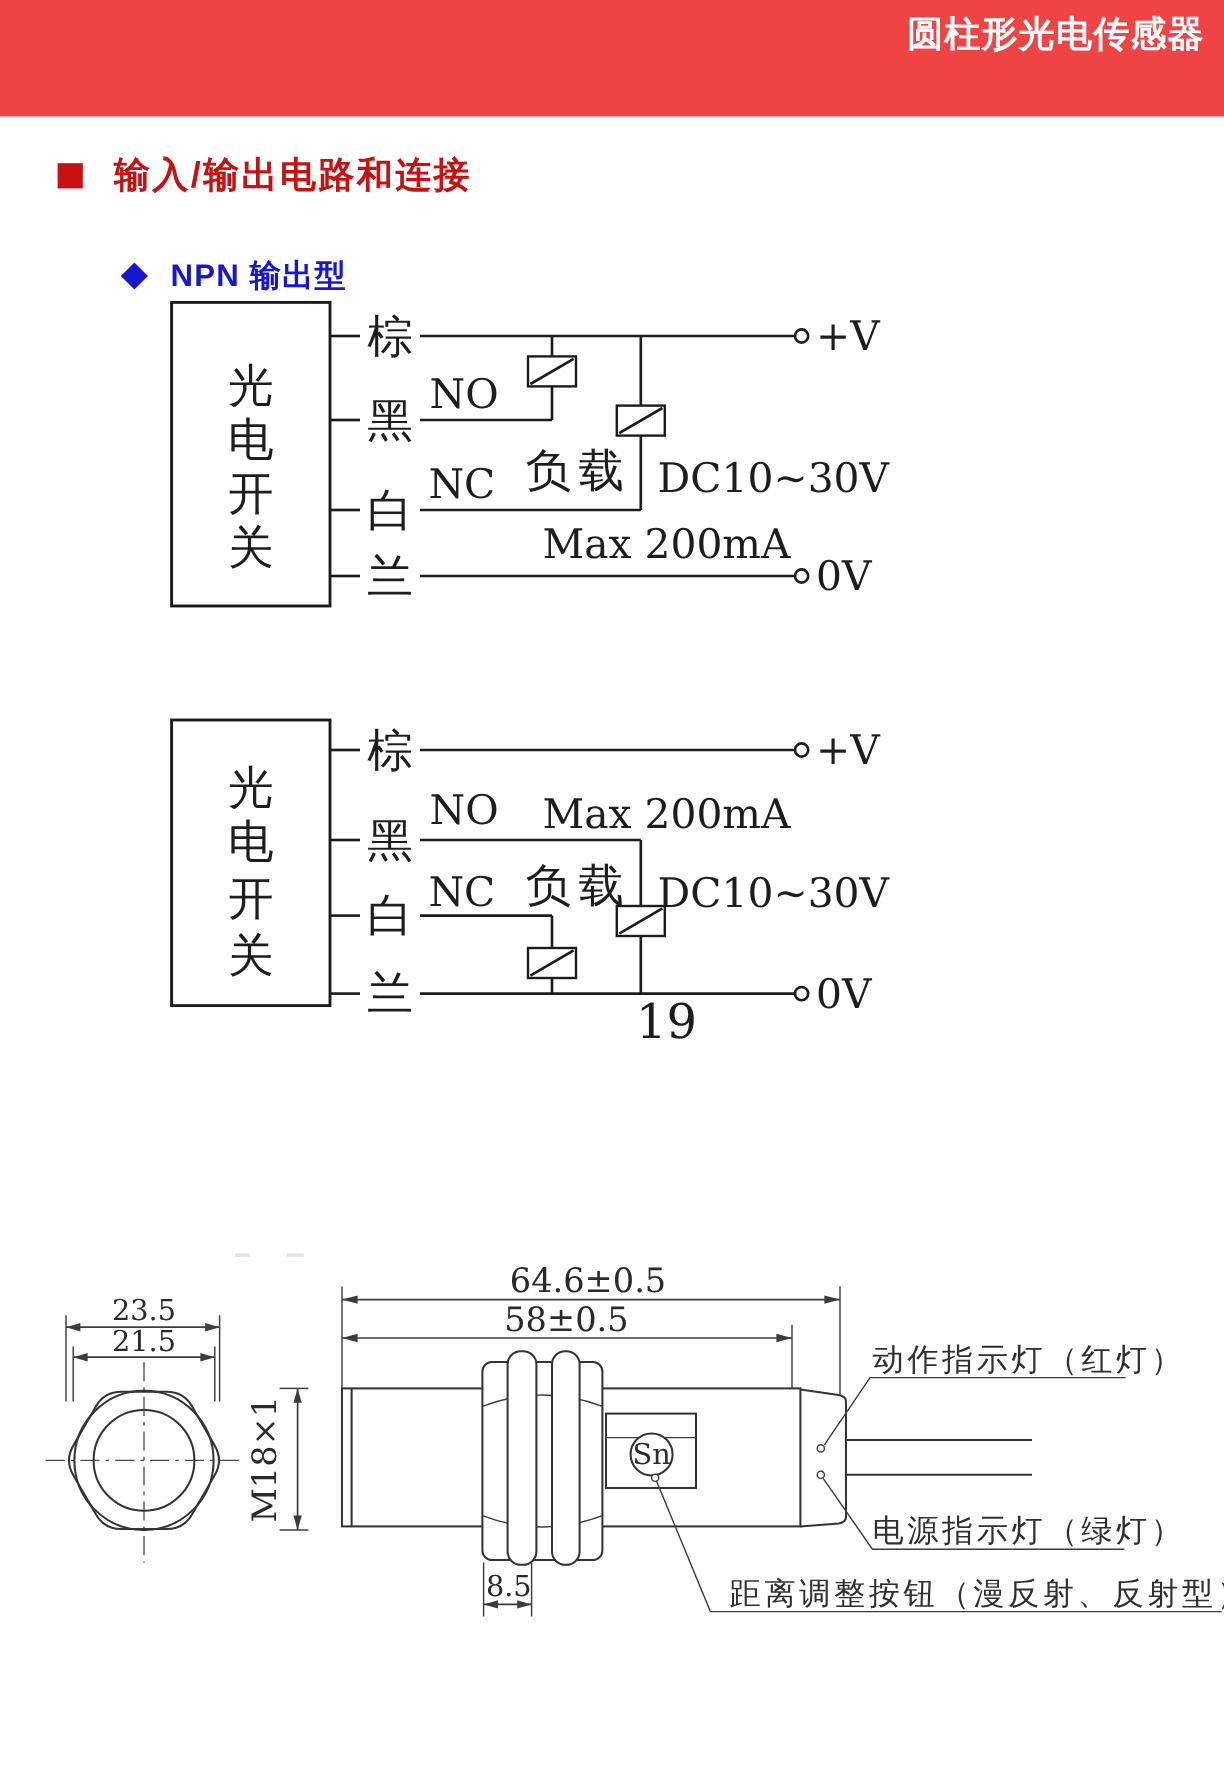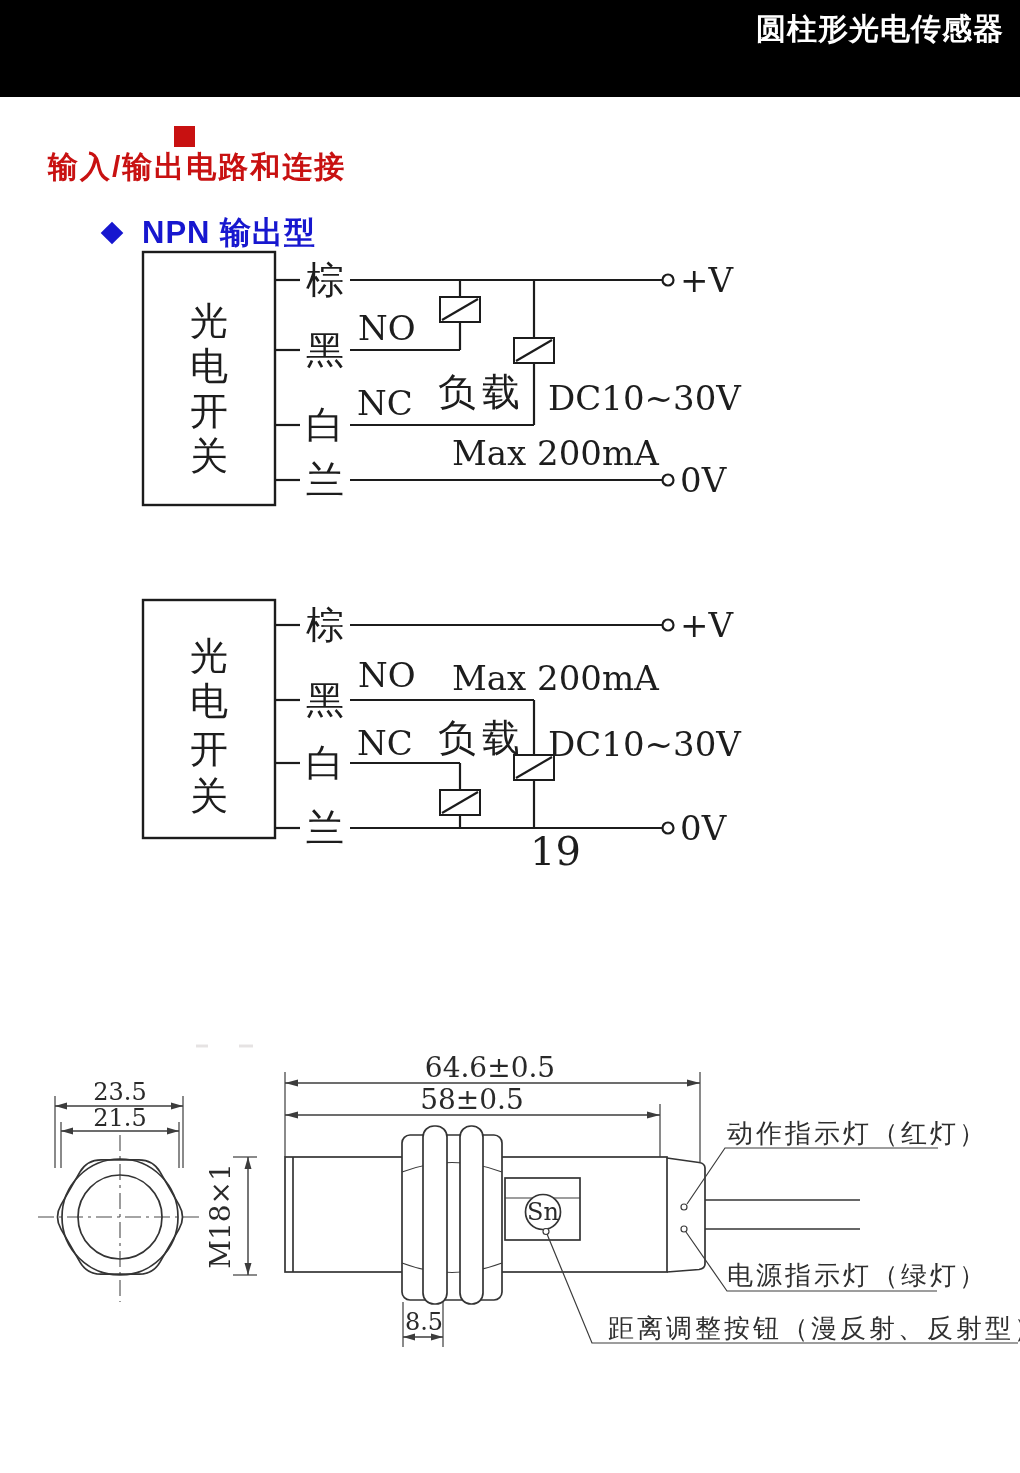--- a/index.html
+++ b/index.html
@@ -1,27 +1,27 @@
 <!DOCTYPE html>
 <html><head>
 <meta charset="utf-8">
 <style>
   html,body{margin:0;padding:0;background:#ffffff;}
   .page{position:relative;width:1020px;height:1473px;background:#ffffff;overflow:hidden;
         font-family:"Liberation Sans","DejaVu Sans",sans-serif;}
-  .banner{position:absolute;left:0;top:0;width:1020px;height:97px;background:#000000;
+  .banner{position:absolute;left:0;top:0;width:1020px;height:97px;background:#ef4444;
           color:#ffffff;text-align:right;padding:0;box-sizing:border-box;}
   .banner-line{font-weight:bold;font-size:30px;line-height:38px;margin-right:16px;letter-spacing:1px;}
   .banner-line:first-child{margin-top:10px;}
-  .sec-heading{position:absolute;display:flex;align-items:center;color:#c81111;flex-direction:column;}
+  .sec-heading{position:absolute;display:flex;align-items:center;color:#c81111;}
   .sq{width:21px;height:21px;background:#c81111;margin-right:26px;flex:0 0 auto;}
   .sec-title{font-size:30px;font-weight:bold;letter-spacing:2px;}
   .sub-heading{position:absolute;display:flex;align-items:center;color:#1717cf;}
   .dia{width:16px;height:16px;background:#1717cf;transform:rotate(45deg);margin-right:22px;flex:0 0 auto;}
-  .sub-title{font-size:31px;font-weight:bold;letter-spacing:1px;}
+  .sub-title{font-size:26px;font-weight:bold;letter-spacing:1px;}
   svg{position:absolute;overflow:visible;}
   .wire{stroke:#1c1c1c;stroke-width:2.2;fill:none;}
   .devbox{stroke:#1c1c1c;stroke-width:2.4;fill:none;}
   .loadbox{stroke:#1c1c1c;stroke-width:2;fill:#ffffff;}
   .cjk{font-family:"DejaVu Serif","Liberation Serif",serif;font-size:38px;fill:#1d1d1d;}
   .cjk-s{font-family:"DejaVu Serif","Liberation Serif",serif;font-size:38px;fill:#1d1d1d;letter-spacing:6px;}
   .lat{font-family:"DejaVu Serif","Liberation Serif",serif;font-size:34px;fill:#1d1d1d;}
   .pgnum{font-family:"DejaVu Serif","Liberation Serif",serif;font-size:40px;fill:#1d1d1d;}
   .dimln{stroke:#3c3c3c;stroke-width:1.4;fill:none;}
   .thin{stroke:#3c3c3c;stroke-width:1.2;fill:none;}

